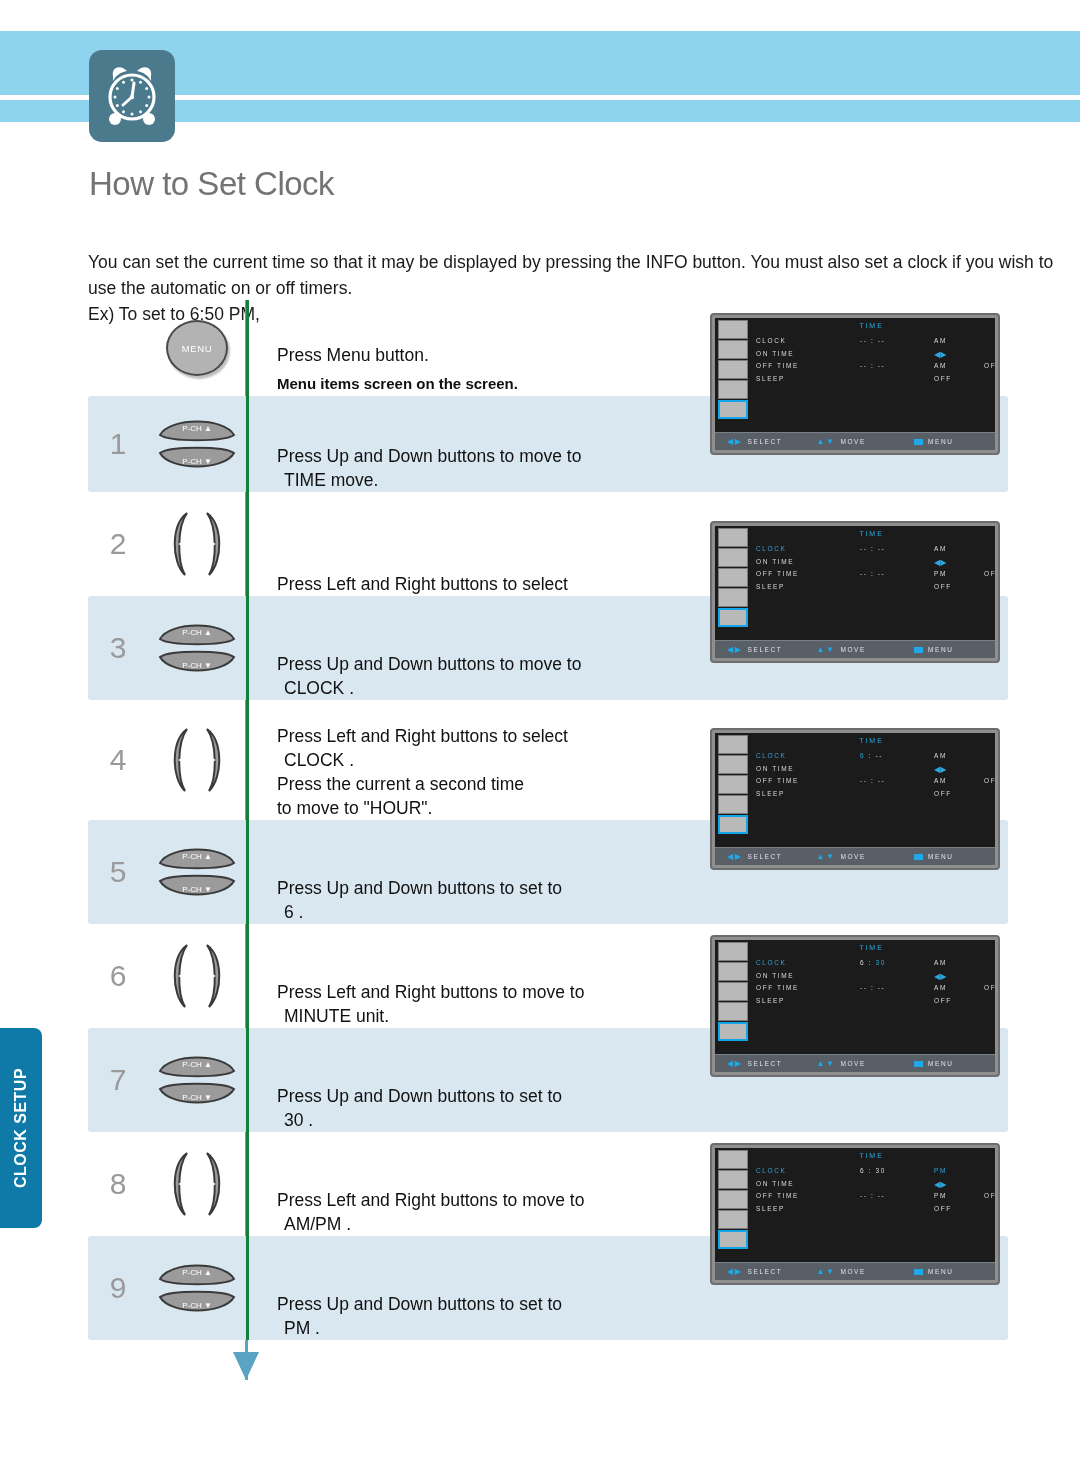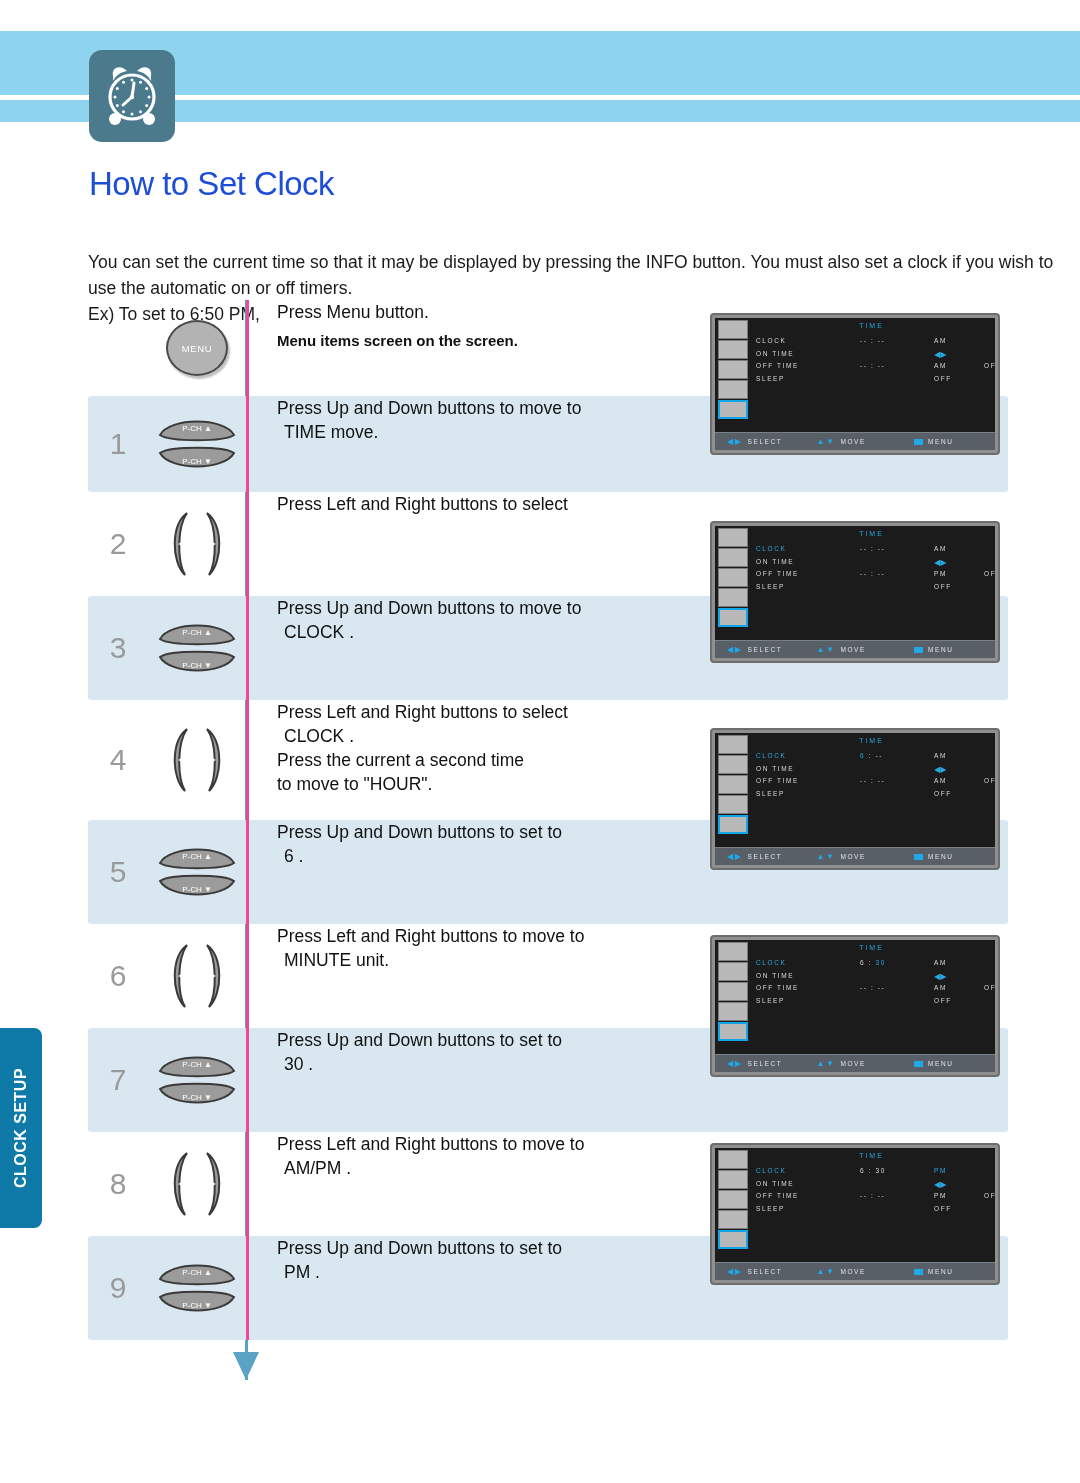--- a/index.html
+++ b/index.html
@@ -26,21 +26,21 @@
   .clock-badge{
     position:absolute;left:89px;top:50px;width:86px;height:92px;
     background:#4a7a8c;border-radius:13px;
     display:flex;align-items:center;justify-content:center;
   }
   .clock-badge svg{display:block;}
 
   
   .page-title{
     position:absolute;left:89px;top:165px;
-    font-size:33px;letter-spacing:-0.5px;color:#1d4ed8;
+    font-size:33px;letter-spacing:-0.5px;color:#737373;
     font-family:"Liberation Sans", sans-serif;
     font-weight:400;
     white-space:nowrap;
   }
   .intro{
     position:absolute;left:88px;top:218px;width:985px;
     font-size:17.5px;line-height:26px;color:#1a1a1a;margin-top:31px;
   }
   .intro .ex{display:block;}
 
@@ -58,23 +58,23 @@
     width:60px;flex:0 0 60px;
     display:flex;align-items:center;justify-content:center;
     font-size:30px;color:#9a9a9a;font-weight:400;
   }
   .step-btn{
     width:98px;flex:0 0 98px;
     display:flex;align-items:center;justify-content:center;
   }
   .step-text{
     flex:1;
-    border-left:3px solid #ec4899;
+    border-left:3px solid #15803d;
     padding-left:28px;
-    display:flex;flex-direction:column;justify-content:flex-start;
+    display:flex;flex-direction:column;justify-content:flex-end;
     font-size:17.5px;line-height:24px;color:#111;
   }
   .step-text .sub{font-weight:bold;font-size:15px;margin-top:5px;}
   .step-text .ln{white-space:nowrap;}
   .step-text .ln.ind{padding-left:7px;}
 
   
   .connector{
     position:absolute;left:245px;top:300px;width:3px;height:1080px;
     background:#5ba3c4;

